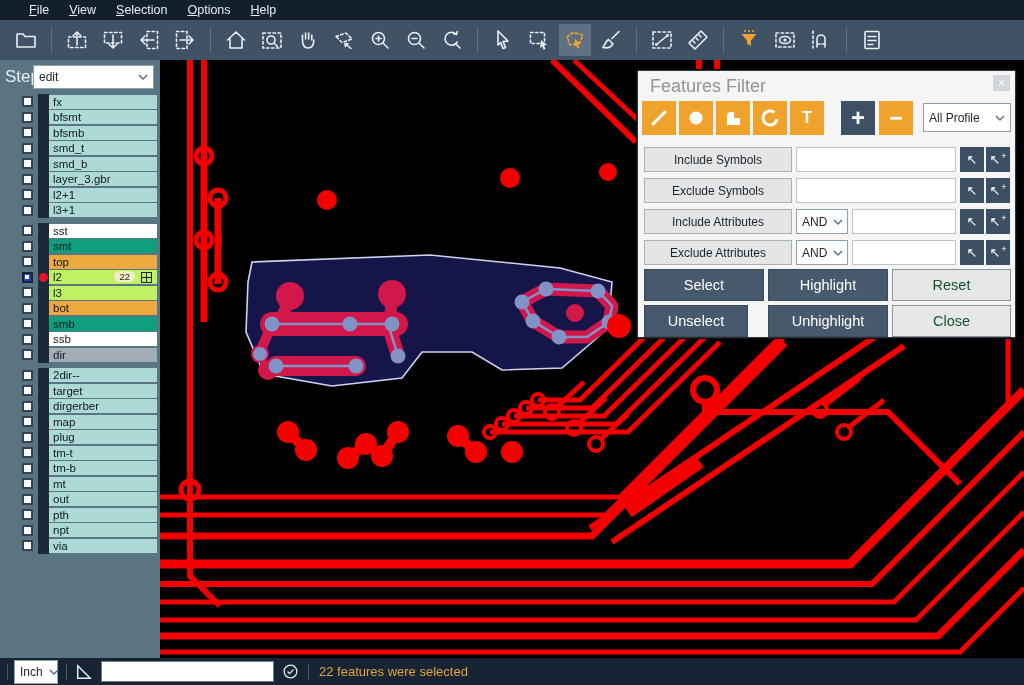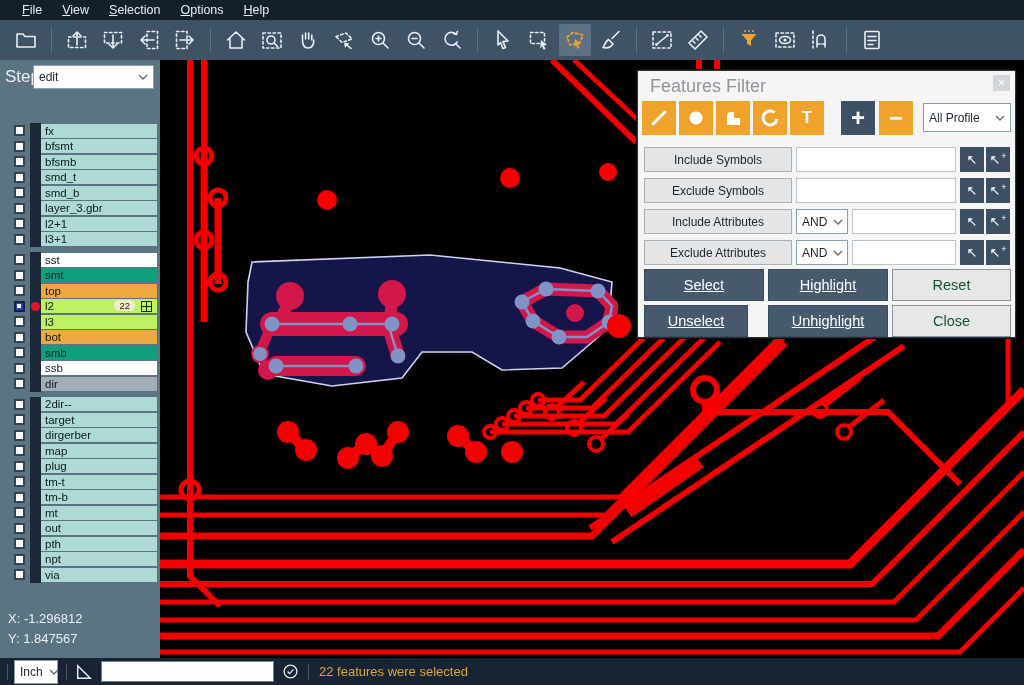--- a/index.html
+++ b/index.html
@@ -2,40 +2,40 @@
 <html><head>
 <meta charset="utf-8">
 <style>
   * { margin:0; padding:0; box-sizing:border-box; }
   html,body { width:1024px; height:685px; overflow:hidden; background:#000;
     font-family:"Liberation Sans", sans-serif; }
   .app { position:relative; width:1024px; height:685px; background:#000; }
 
   
   .menubar { position:absolute; left:0; top:0; width:1024px; height:20px;
-    background:#141f2c; display:flex; align-items:center; padding-left:13px; gap:2px; }
+    background:#141f2c; display:flex; align-items:center; padding-left:20px; gap:2px; }
   .menu-item { color:#e8edf2; font-size:12.5px; padding:1px 9px; cursor:default; }
   .menu-item u { text-decoration:underline; }
 
   
   .toolbar { position:absolute; left:0; top:20px; width:1024px; height:40px;
     background:#3f5266; display:flex; align-items:center; padding-left:8px; }
   .tbtn { width:32px; height:32px; margin:0 2px; display:flex; align-items:center;
     justify-content:center; color:#e9eef3; border-radius:2px; }
   .tbtn svg { display:block; }
   .tbtn.active { background:#5d7182; }
   .tbtn.accent { color:#f0a32c; }
   .tsep { width:1px; height:26px; background:#5e7184; margin:0 7px; }
 
   
   .sidebar { position:absolute; left:0; top:60px; width:160px; height:598px;
     background:#5a7482; }
   .step-row { display:flex; align-items:center; height:34px; padding-left:5px; }
   .step-label { color:#e9eef3; font-size:17px; width:28px; }
-  .layer-area { padding-left:8px;margin-top:29px; }
+  .layer-area { padding-left:16px; }
   .lgroup { margin-bottom:5px; }
   .lrow { display:flex; align-items:center; height:15.5px; }
   .cbcell { width:22px; display:flex; justify-content:center; }
   .cb { width:11px; height:11px; background:#fff; border:2px solid #35424f; }
   .cb.on { background:#2544b8; border-color:#16233a; position:relative; }
   .cb.on:after { content:""; position:absolute; left:1.5px; top:1.5px; width:4px;
     height:4px; background:#fff; }
   .indcell { width:11px; height:15.5px; background:#1c2938; display:flex;
     align-items:center; justify-content:center; }
   .dot { width:9px; height:9px; border-radius:50%; background:#e8132b; }
@@ -77,21 +77,21 @@
     display:flex; align-items:center; justify-content:center; }
   .frow-input { position:absolute; height:25px; background:#fff;
     border:1px solid #b9c4cc; }
   .and-sel { position:absolute; left:158px; width:52px; height:25px; }
   .arrbtn { position:absolute; width:24px; height:25px; background:#3c4f63;
     color:#fff; font-size:13px; display:flex; align-items:center; justify-content:center;
     position:absolute; }
   .arrbtn .plus { font-size:9px; margin-left:1px; margin-top:-8px; }
   .actbtn { position:absolute; height:32px; display:flex; align-items:center;
     justify-content:center; font-size:14.5px; border:1px solid #8d9399; }
-  .actbtn.dark { background:#47596d; color:#fff; border-color:#3a4a5b;text-decoration:underline; }
+  .actbtn.dark { background:#47596d; color:#fff; border-color:#3a4a5b; }
   .actbtn.light { background:#e6e8e8; color:#14532d; }
 
   
   .statusbar { position:absolute; left:0; top:658px; width:1024px; height:27px;
     background:#172433; display:flex; align-items:center; }
   .ssep { width:1px; height:16px; background:#46586a; }
   .smsg { color:#dfa53a; font-size:13px; }
   .sinput { width:173px; height:21px; background:#fff; border:1px solid #6c8092; }
 </style>
 </head>
@@ -573,24 +573,20 @@
             <div class="cbcell">
               <span class="cb"></span>
             </div>
             <div class="indcell"></div>
             <div class="lbar v-teal">
               <span>via</span>
             </div>
           </div>
         </div>
       </div>
-  <div class="coords">
-    <div>X: -1.296812</div>
-    <div>Y: 1.847567</div>
-  </div>
 </div>
 
 <div class="canvas">
 <svg width="864" height="598" viewBox="0 0 864 598">
 
   <g stroke="#f40000" fill="none">
     <path d="M30,0 V516 L60,546" stroke-width="6"></path>
     <path d="M44,0 V96" stroke-width="6"></path>
     <path d="M44,96 V262" stroke-width="7"></path>
     <path d="M58,138 V224" stroke-width="7"></path>

